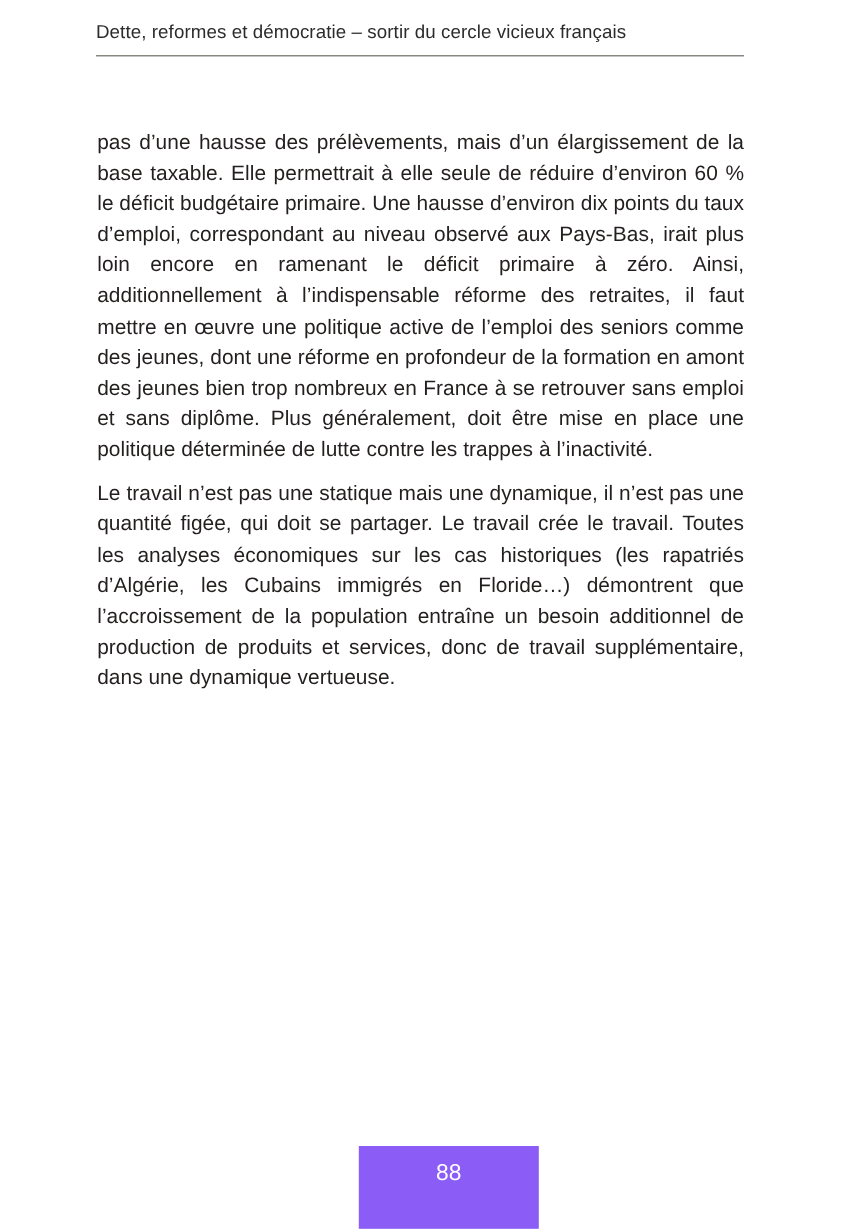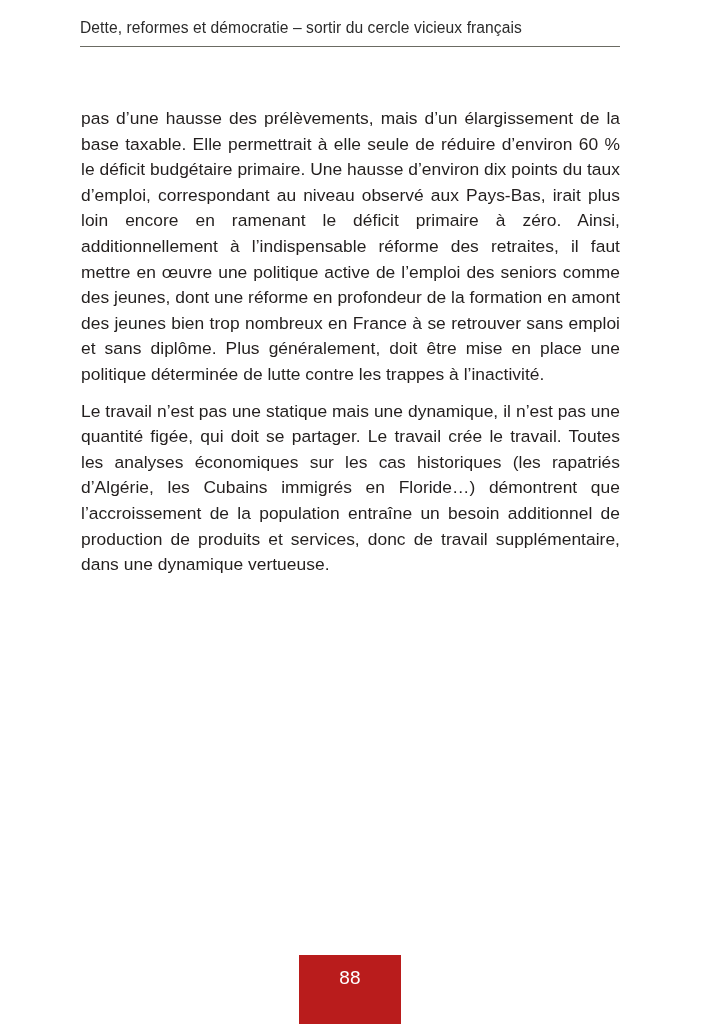--- a/index.html
+++ b/index.html
@@ -70,21 +70,22 @@
     margin-bottom: 0;
   }
 
   
   .folio-block {
     position: absolute;
     left: 299px;
     top: 955px;
     width: 102px;
     height: 69px;
-    background: #b91c1c;
+    background: #8b5cf6;
+    padding-left: 48px;
   }
   .folio-number {
     position: absolute;
     left: 0;
     right: 0;
     top: 12px;
     text-align: center;
     font-size: 19px;
     line-height: 22px;
     color: #ffffff;

